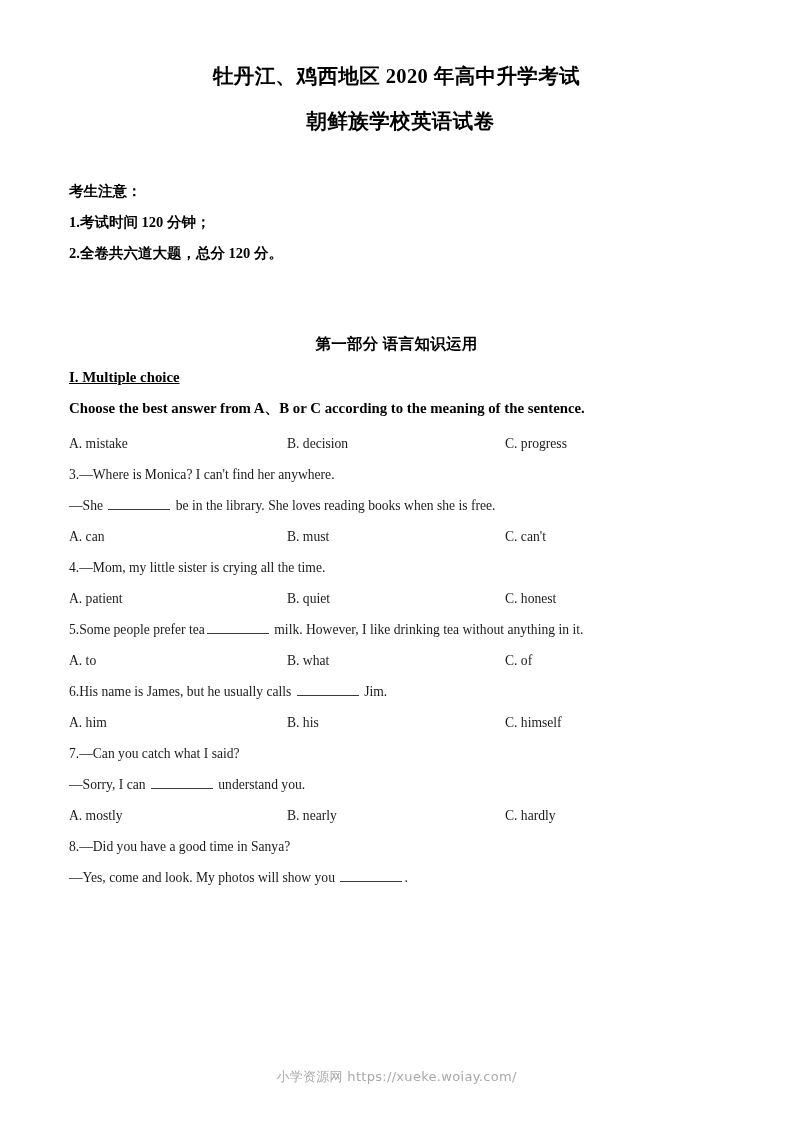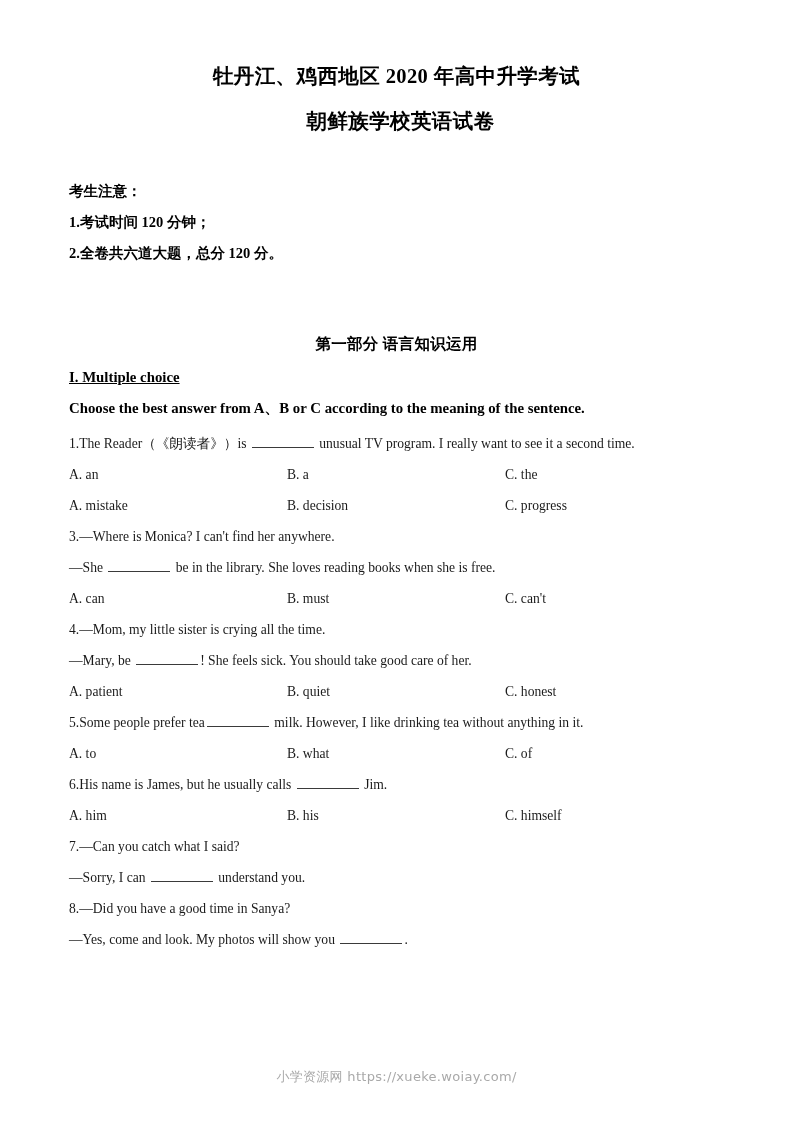--- a/index.html
+++ b/index.html
@@ -142,46 +142,37 @@
   </div>
 
   <div id="part-heading">第一部分  语言知识运用</div>
 
   <div id="section-heading">I. Multiple choice</div>
 
   <div id="instruction">Choose the best answer from A、B or C according to the meaning of the sentence.</div>
 
   <div id="questions">
       <div>
-        <div class="q-line"><span>1.The Reader（《朗读者》）is </span><span class="blank blank-w1"></span><span> unusual TV program. I really want to see it a second time.</span></div>
-        <div class="options">
-          <span class="opt opt-a">A. an</span>
-          <span class="opt opt-b">B. a</span>
-          <span class="opt opt-c">C. the</span>
-        </div>
-      </div>
-      <div>
         <div class="options">
           <span class="opt opt-a">A. mistake</span>
           <span class="opt opt-b">B. decision</span>
           <span class="opt opt-c">C. progress</span>
         </div>
       </div>
       <div>
         <div class="q-line">3.—Where is Monica? I can't find her anywhere.</div>
         <div class="q-line"><span>—She </span><span class="blank blank-w1"></span><span> be in the library. She loves reading books when she is free.</span></div>
         <div class="options">
           <span class="opt opt-a">A. can</span>
           <span class="opt opt-b">B. must</span>
           <span class="opt opt-c">C. can't</span>
         </div>
       </div>
       <div>
         <div class="q-line">4.—Mom, my little sister is crying all the time.</div>
-        <div class="q-line"><span>—Mary, be </span><span class="blank blank-w1"></span><span>! She feels sick. You should take good care of her.</span></div>
         <div class="options">
           <span class="opt opt-a">A. patient</span>
           <span class="opt opt-b">B. quiet</span>
           <span class="opt opt-c">C. honest</span>
         </div>
       </div>
       <div>
         <div class="q-line"><span>5.Some people prefer tea</span><span class="blank blank-w1"></span><span> milk. However, I like drinking tea without anything in it.</span></div>
         <div class="options">
           <span class="opt opt-a">A. to</span>
@@ -193,20 +184,25 @@
         <div class="q-line"><span>6.His name is James, but he usually calls </span><span class="blank blank-w1"></span><span> Jim.</span></div>
         <div class="options">
           <span class="opt opt-a">A. him</span>
           <span class="opt opt-b">B. his</span>
           <span class="opt opt-c">C. himself</span>
         </div>
       </div>
       <div>
         <div class="q-line">7.—Can you catch what I said?</div>
         <div class="q-line"><span>—Sorry, I can </span><span class="blank blank-w1"></span><span> understand you.</span></div>
+        <div class="options">
+          <span class="opt opt-a">A. mostly</span>
+          <span class="opt opt-b">B. nearly</span>
+          <span class="opt opt-c">C. hardly</span>
+        </div>
       </div>
       <div>
         <div class="q-line">8.—Did you have a good time in Sanya?</div>
         <div class="q-line"><span>—Yes, come and look. My photos will show you </span><span class="blank blank-w1"></span><span>.</span></div>
       </div>
     </div>
 
   <div id="watermark">小学资源网 https://xueke.woiay.com/</div>
 
 </div>

